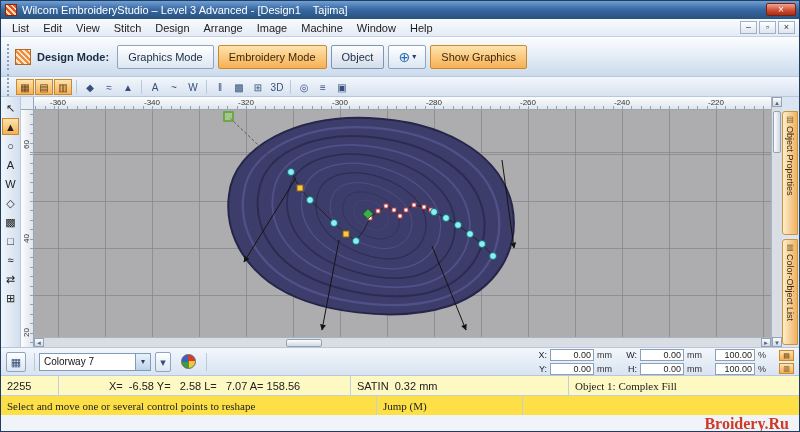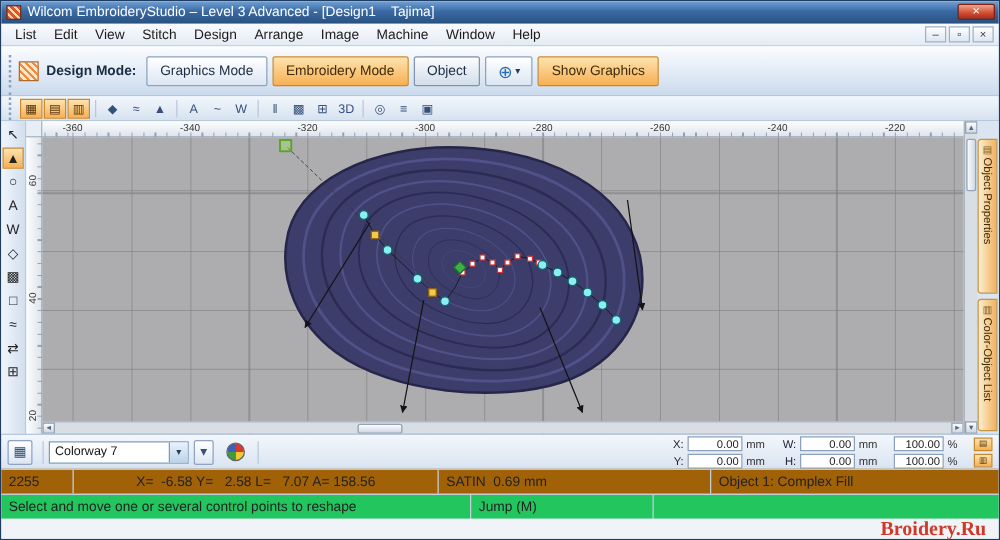--- a/index.html
+++ b/index.html
@@ -142,30 +142,30 @@
   .xf-input { width:44px; height:12px; border:1px solid #8aa0bb; background:#fff;
     text-align:right; font-size:9px; padding-right:2px; color:#222; font-family:"Liberation Sans",sans-serif; }
   .xf-input.scale { width:40px; }
   .xf-unit { width:16px; font-size:9px; color:#333; }
   .xf-gap { width:6px; }
   .mini-col { display:flex; flex-direction:column; gap:2px; margin-left:5px; }
   .mini-orange { width:15px; height:11px; border:1px solid #c98a2e; font-size:7px; line-height:9px;
     text-align:center; color:#5a3a10; background:linear-gradient(#fde3ae,#f7b054); }
 
   
-  .status1 { position:absolute; top:374px; left:0; right:0; height:20px; background:#a16207;
+  .status1 { position:absolute; top:374px; left:0; right:0; height:20px; background:#fef9c3;
     border-top:1px solid #b7c7dc; display:flex; align-items:center; font-size:11px; color:#222; }
-  .status2 { position:absolute; top:394px; left:0; right:0; height:20px; background:#22c55e;
-    border-top:1px solid #c3cfdd; display:flex; align-items:center; font-size:11px; color:#222; }
+  .status2 { position:absolute; top:394px; left:0; right:0; height:20px; background:#fde047;
+    border-top:1px solid #c3cfdd; display:flex; align-items:center; font-size:11px; color:#222;font-family:Liberation Serif, serif; }
   .seg { height:100%; display:flex; align-items:center; padding-left:6px;
     border-right:1px solid #c3cfdd; }
   .seg-count { width:58px; }
   .seg-coords { width:248px;margin-left:44px; }
   .seg-stitch { width:218px; }
-  .seg-object { flex:1; border-right:none; }
+  .seg-object { flex:1; border-right:none;font-family:Liberation Serif, serif; }
   .seg-hint { width:376px; }
   .seg-machine { width:146px; }
   .seg-rest { flex:1; border-right:none; }
 
   .footer { position:absolute; top:414px; left:0; right:0; height:18px; background:#f0f4f9;
     display:flex; align-items:center; justify-content:flex-end; padding-right:10px; }
   .watermark { font-family:"Liberation Serif", serif; font-weight:bold; font-size:16px; color:#cf3a28;margin-left:44px; }
 </style>
 </head>
 <body>
@@ -397,21 +397,21 @@
     </div>
     <div class="mini-col">
       <div class="mini-orange">▤</div>
       <div class="mini-orange">▥</div>
     </div>
   </div>
 
   <div class="status1">
     <div class="seg seg-count">2255</div>
     <div class="seg seg-coords pre">X=  -6.58 Y=   2.58 L=   7.07 A= 158.56</div>
-    <div class="seg seg-stitch pre">SATIN  0.69 mm</div>
+    <div class="seg seg-stitch pre">SATIN  0.32 mm</div>
     <div class="seg seg-object">Object 1: Complex Fill</div>
   </div>
 
   <div class="status2">
     <div class="seg seg-hint">Select and move one or several control points to reshape</div>
     <div class="seg seg-machine">Jump (M)</div>
     <div class="seg seg-rest"></div>
   </div>
 
   <div class="footer">

